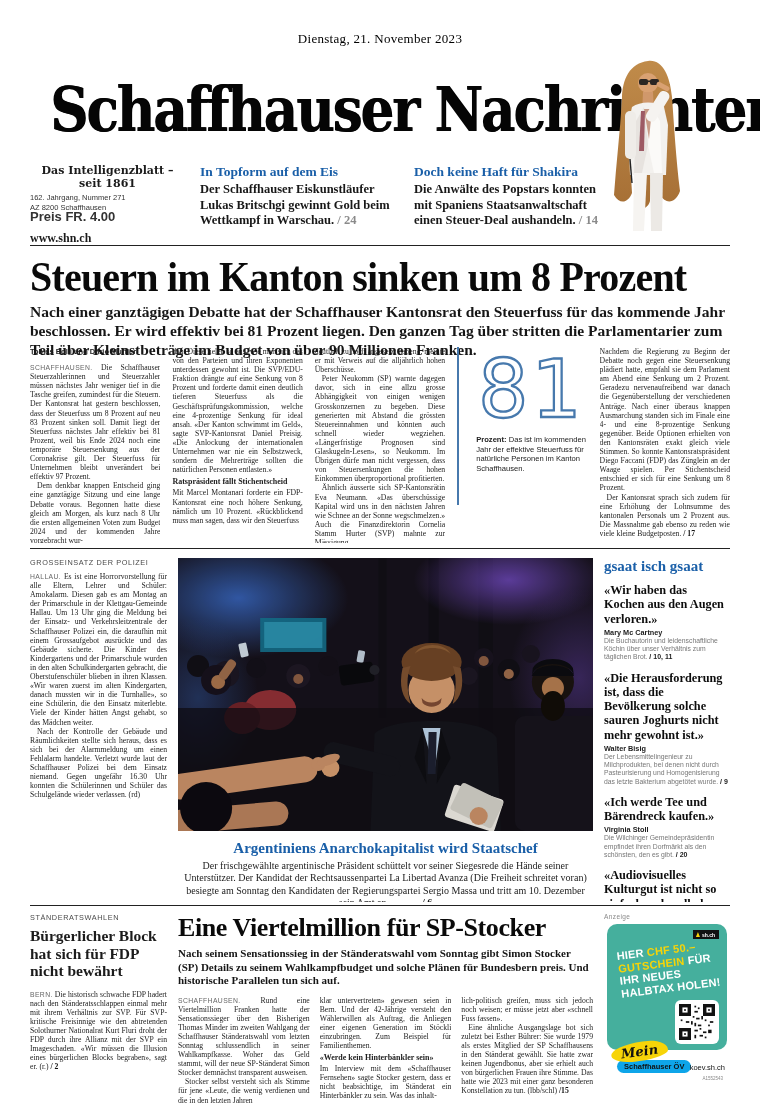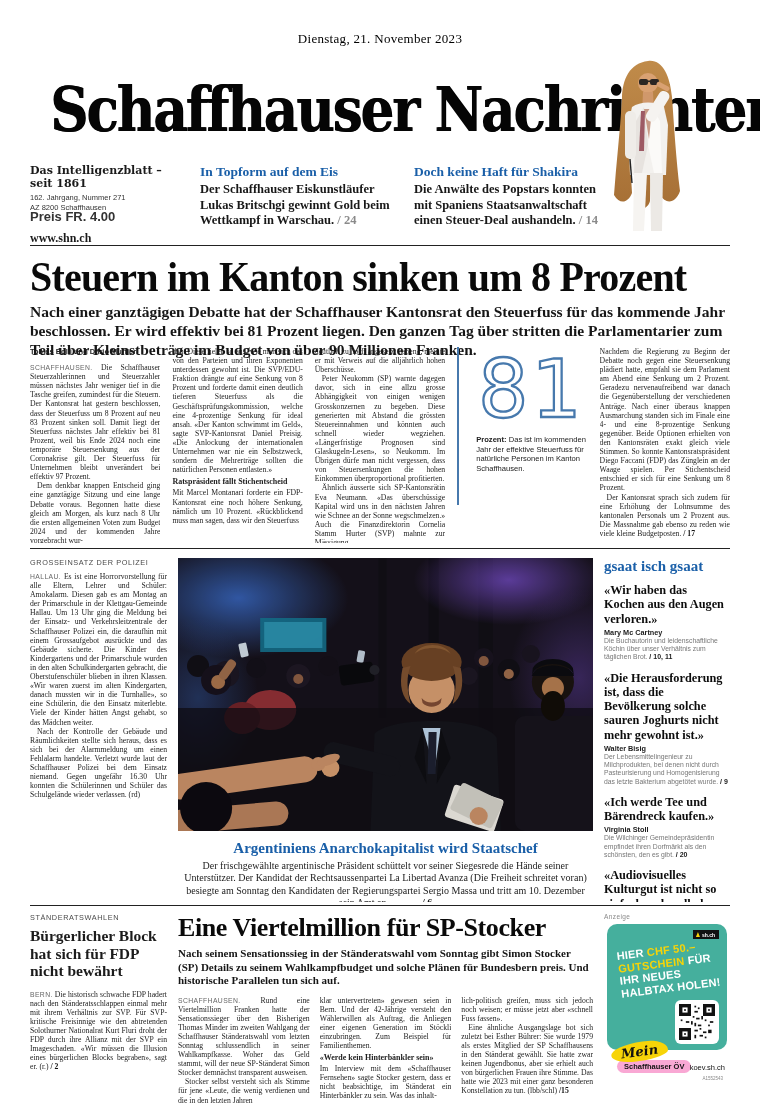--- a/index.html
+++ b/index.html
@@ -13,21 +13,21 @@
   
   .date-line { position:absolute; top:31px; left:0; width:100%; text-align:center;
     font-size:13px; letter-spacing:.3px; color:#000000; }
   .masthead-title { position:absolute; top:72px; left:50px; width:680px;
     font-size:53px; font-weight:bold; letter-spacing:-2px; white-space:nowrap;
     font-family:"DejaVu Serif","Liberation Serif",serif;
     transform:scaleY(1.18); transform-origin:left top;
     text-shadow:.8px 0 0 #000; color:#050505; }
   .shakira { position:absolute; top:55px; left:592px; width:112px; height:178px; z-index:5; }
   .pub-info { position:absolute; top:164px; left:30px; width:155px; }
-  .pub-tagline { font-size:11px; font-weight:bold; font-family:"DejaVu Serif",serif; }
+  .pub-tagline { font-size:11px; font-weight:bold; font-family:"DejaVu Serif",serif;text-align:center; }
   .pub-small { font-size:7.5px; color:#333; line-height:9.5px; margin-top:3px;
     font-family:"Liberation Sans","DejaVu Sans",sans-serif; }
   .pub-price { font-size:13px; font-weight:bold; font-family:"Liberation Sans",sans-serif; }
   .pub-site { font-size:12px; font-weight:bold; margin-top:9px; }
   .teaser { position:absolute; top:164px; }
   .teaser-1 { left:200px; width:200px; }
   .teaser-2 { left:414px; width:185px; }
   .teaser-title { font-size:13.5px; font-weight:bold; color:#1a5fa8; margin-bottom:2px; }
   .teaser-text { font-size:12.5px; line-height:15.5px; font-weight:bold; color:#181818; }
   .pref { font-weight:bold; color:#8a8a8a; }
@@ -109,21 +109,21 @@
     font-family:"Liberation Sans",sans-serif; font-weight:bold; font-size:11px;
     line-height:12.5px; color:#fff; letter-spacing:.2px; }
   .ad-headline .hl { color:#f7d408; }
   .ad-qr { position:absolute; right:8px; top:76px; width:44px; height:44px;
     background:#fff; border-radius:6px; padding:4px; }
   .ad-qr svg { display:block; width:100%; height:100%; }
   .ad-mein { position:absolute; left:4px; top:118px; background:#f7d408;
     border-radius:60% 40% 55% 45%/55% 60% 40% 50%; padding:2px 10px;
     transform:rotate(-8deg); font-family:"DejaVu Serif",serif; font-style:italic;
     font-weight:bold; font-size:13px; color:#111; z-index:2; }
-  .ad-pill { position:absolute; left:10px; top:136px; background:#f9a8d4; color:#111;
+  .ad-pill { position:absolute; left:10px; top:136px; background:#0ea5e9; color:#111;
     border-radius:8px; padding:2px 7px; font-family:"Liberation Sans",sans-serif;
     font-weight:bold; font-size:7.5px; }
   .ad-url { position:absolute; right:2px; top:139px; font-family:"Liberation Sans",sans-serif;
     font-size:7.5px; color:#111; }
   .ad-code { position:absolute; right:4px; top:152px; font-family:"Liberation Sans",sans-serif;
     font-size:4.5px; color:#8a8a8a; }
 </style>
 </head>
 <body>
 

